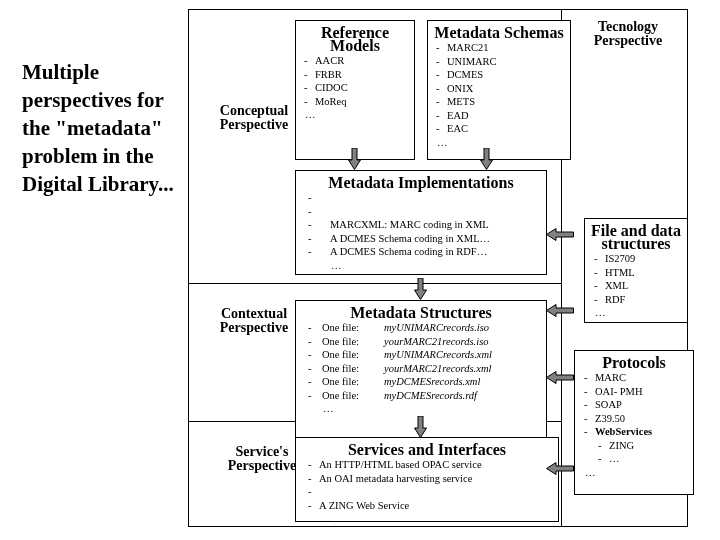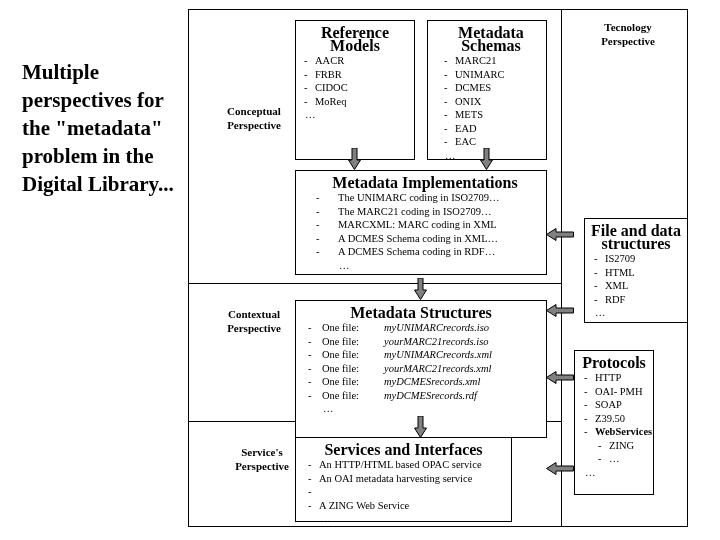--- a/index.html
+++ b/index.html
@@ -59,21 +59,21 @@
     border-top: 1.6px solid #000000;
   }
 
   
   .persp-label {
     position: absolute;
     width: 110px;
     text-align: center;
     font-family: "Liberation Serif", "DejaVu Serif", serif;
     font-weight: bold;
-    font-size: 11px;
+    font-size: 14px;
     line-height: 14px;
     white-space: pre-line;
   }
   #label-conceptual { left: 10px;  top: 66px; margin-top: 28px; }
   #label-contextual { left: 10px;  top: 297px; }
   #label-service    { left: 18px;  top: 435px; }
   #label-technology { left: 380px; top: 10px; width: 118px; }
 
   
   .box {
@@ -122,26 +122,26 @@
     width: 62px;
     flex: 0 0 62px;
   }
   ul.items li .fname {
     font-style: italic;
     font-family: "Liberation Serif", "DejaVu Serif", serif;
   }
 
   
   #box-reference-models    { left: 106px; top: 10px;  width: 120px; height: 140px; }
-  #box-metadata-schemas    { left: 238px; top: 10px;  width: 120px; height: 140px; padding-left: 8px; }
-  #box-metadata-impl       { left: 106px; top: 160px; width: 252px; height: 105px; padding-left: 8px; }
+  #box-metadata-schemas    { left: 238px; top: 10px;  width: 144px; height: 140px; }
+  #box-metadata-impl       { left: 106px; top: 160px; width: 252px; height: 105px; }
   #box-metadata-structures { left: 106px; top: 290px; width: 252px; height: 138px; }
-  #box-services            { left: 106px; top: 427px; width: 217px; height: 85px; }
+  #box-services            { left: 106px; top: 427px; width: 264px; height: 85px; }
   #box-file-data           { left: 395px; top: 208px; width: 104px; height: 105px; }
-  #box-protocols           { left: 385px; top: 340px; width: 80px; height: 145px; }
+  #box-protocols           { left: 385px; top: 340px; width: 120px; height: 145px; }
 
   #box-metadata-impl ul.items,
   #box-metadata-structures ul.items,
   #box-services ul.items { padding-left: 12px; }
   #box-metadata-impl ul.items li .dash { width: 22px; flex: 0 0 22px; }
   #box-metadata-structures ul.items li .dash { width: 14px; flex: 0 0 14px; }
   #box-services ul.items li .dash { width: 11px; flex: 0 0 11px; }
 
   #box-file-data ul.items,
   #box-protocols ul.items { padding-left: 9px; }
@@ -241,25 +241,23 @@
           <span class="txt">…</span>
         </li>
       </ul>
   </div>
 
   <div class="box" id="box-metadata-impl">
     <div class="box-title">Metadata Implementations</div>
     <ul class="items" id="list-metadata-impl">
         <li>
           <span class="dash">-</span>
-          <span class="txt">The UNIMARC coding in ISO2709…</span>
-        </li>
-        <li>
-          <span class="dash">-</span>
-          <span class="txt">The MARC21 coding in ISO2709…</span>
+        </li>
+        <li>
+          <span class="dash">-</span>
         </li>
         <li>
           <span class="dash">-</span>
           <span class="txt">MARCXML: MARC coding in XML</span>
         </li>
         <li>
           <span class="dash">-</span>
           <span class="txt">A DCMES Schema coding in XML…</span>
         </li>
         <li>
@@ -363,21 +361,21 @@
           <span class="txt">…</span>
         </li>
       </ul>
   </div>
 
   <div class="box" id="box-protocols">
     <div class="box-title">Protocols</div>
     <ul class="items" id="list-protocols">
         <li>
           <span class="dash">-</span>
-          <span class="txt">HTTP</span>
+          <span class="txt">MARC</span>
         </li>
         <li>
           <span class="dash">-</span>
           <span class="txt">OAI- PMH</span>
         </li>
         <li>
           <span class="dash">-</span>
           <span class="txt">SOAP</span>
         </li>
         <li>

